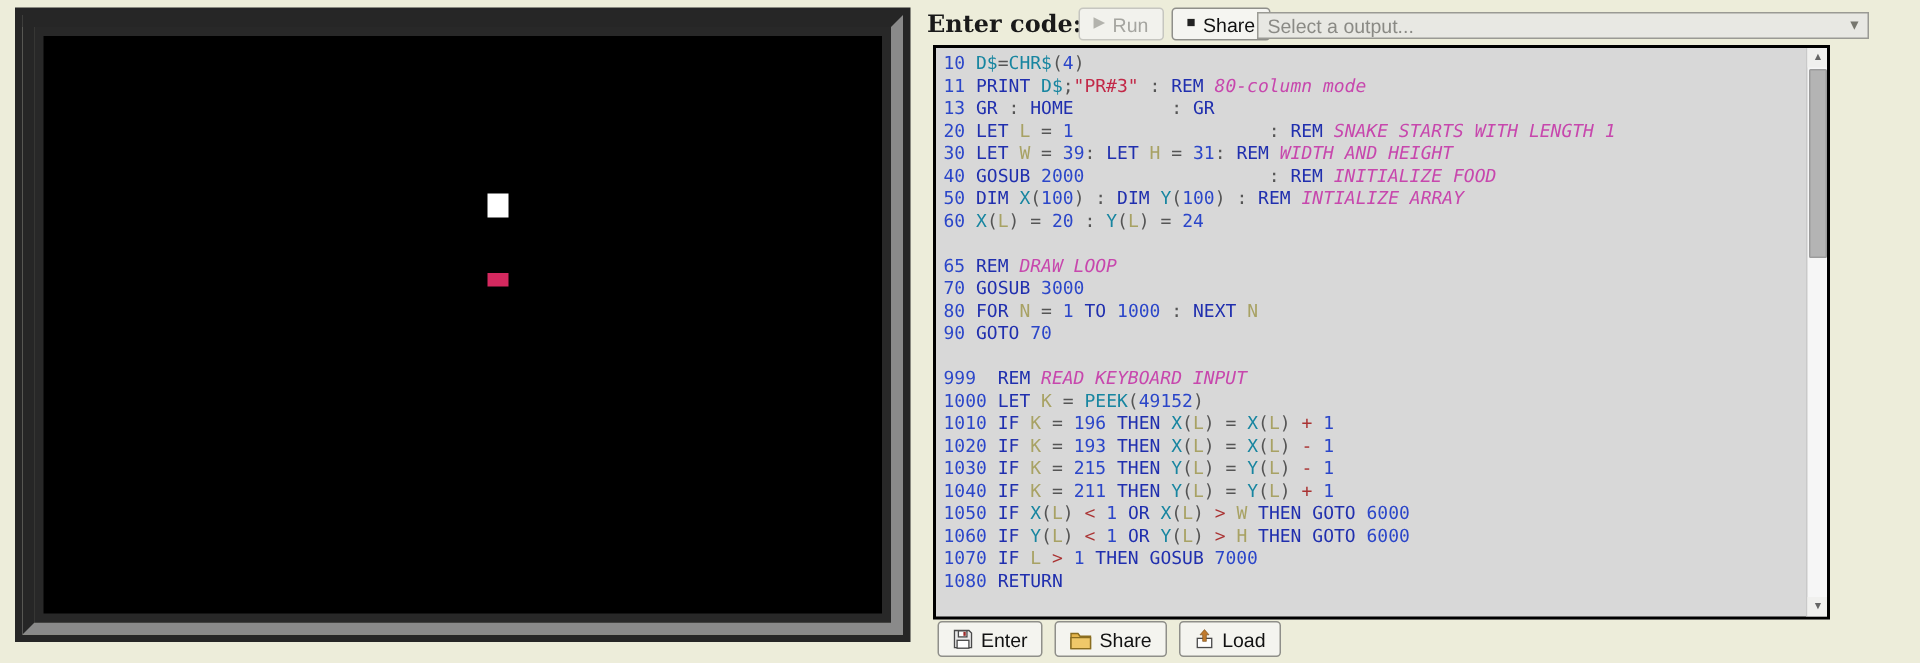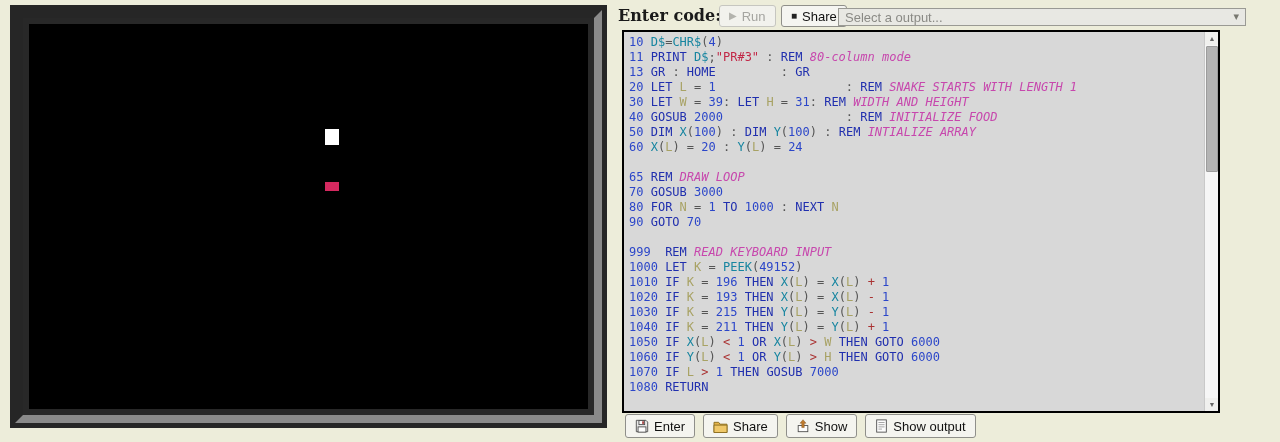--- a/index.html
+++ b/index.html
@@ -120,24 +120,15 @@
     <span>Share</span>
   </button>
   <button class="btn">
     <span class="icon">
       <svg width="14" height="14" viewBox="0 0 16 16">
           <path d="M2.5 7.5h3v7h-3zM13.5 7.5h-3v7h3z" fill="none"></path>
           <rect x="2.5" y="7.5" width="11" height="7" fill="#fdfdfd" stroke="#4a4a4a"></rect>
           <path d="M8 0.8l3.4 4h-2v5H6.6v-5h-2z" fill="#c07b2e" stroke="#7c4f1b" stroke-width="0.5"></path>
         </svg>
     </span>
-    <span>Show</span>
-  </button>
-  <button class="btn">
-    <span class="icon">
-      <svg width="13" height="14" viewBox="0 0 14 16">
-          <rect x="1.5" y="1" width="11" height="14" fill="#fdfdfd" stroke="#4a4a4a"></rect>
-          <path d="M3.5 4h7M3.5 6.5h7M3.5 9h7M3.5 11.5h4" stroke="#9a9a9a" stroke-width="1"></path>
-        </svg>
-    </span>
-    <span>Show output</span>
+    <span>Load</span>
   </button>
 </div>
 
 </body></html>

